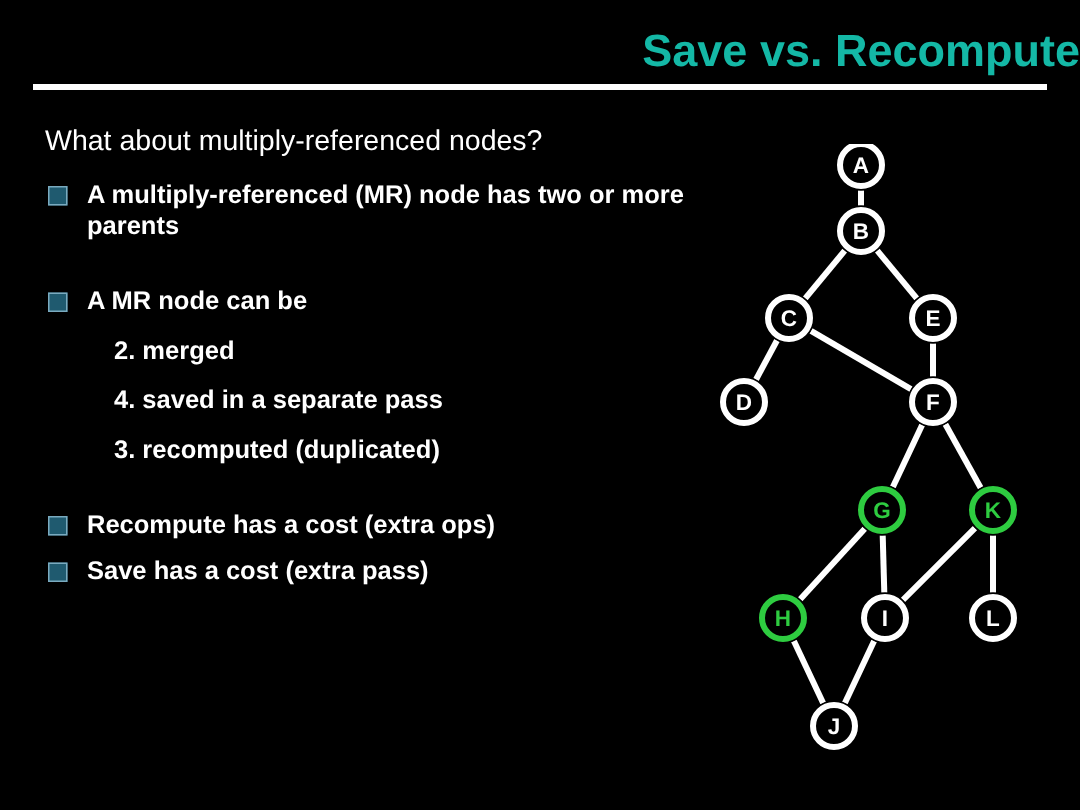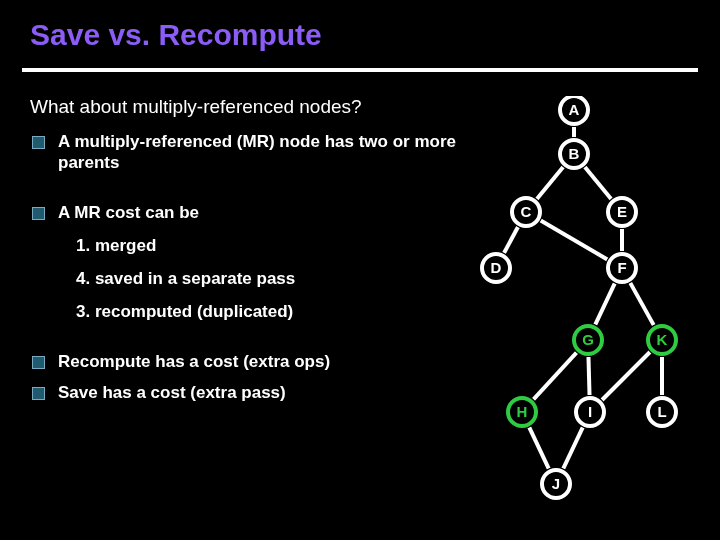--- a/index.html
+++ b/index.html
@@ -6,25 +6,26 @@
   body {
     width: 720px;
     height: 540px;
     background: #000;
     color: #fff;
     font-family: Verdana, Geneva, sans-serif;
     overflow: hidden;
     position: relative;
   }
   .title {
-    color: #8b5cf6;
+    color: #14b8a6;
     font-size: 30px;
     font-weight: bold;
-    padding: 18px 0 16px 30px;
+    padding: 18px 0 4px 30px;
     font-family: "Trebuchet MS", Verdana, sans-serif;
+    text-align: right;
   }
   .rule {
     border: none;
     border-top: 4px solid #fff;
     margin: 0 22px 0 22px;
   }
   .content {
     display: flex;
     padding: 24px 0 0 30px;
   }
@@ -87,23 +88,23 @@
 
 <div class="content">
   <div class="textcol">
     <div class="heading">What about multiply-referenced nodes?</div>
 
     <ul class="bullets">
       <li>
         <span>A </span><span class="underline">multiply-referenced</span><span> (MR) node has two or more parents</span>
       </li>
       <li>
-        <span>A MR cost can be</span>
+        <span>A MR node can be</span>
         <ol class="numbered">
-          <li>1.  merged</li>
+          <li>2.  merged</li>
           <li>4.  saved in a separate pass</li>
           <li>3.  recomputed (duplicated)</li>
         </ol>
       </li>
     </ul>
     <ul class="bullets tightpair">
       <li>Recompute has a cost (extra ops)</li>
       <li>Save has a cost (extra pass)</li>
     </ul>
   </div>

